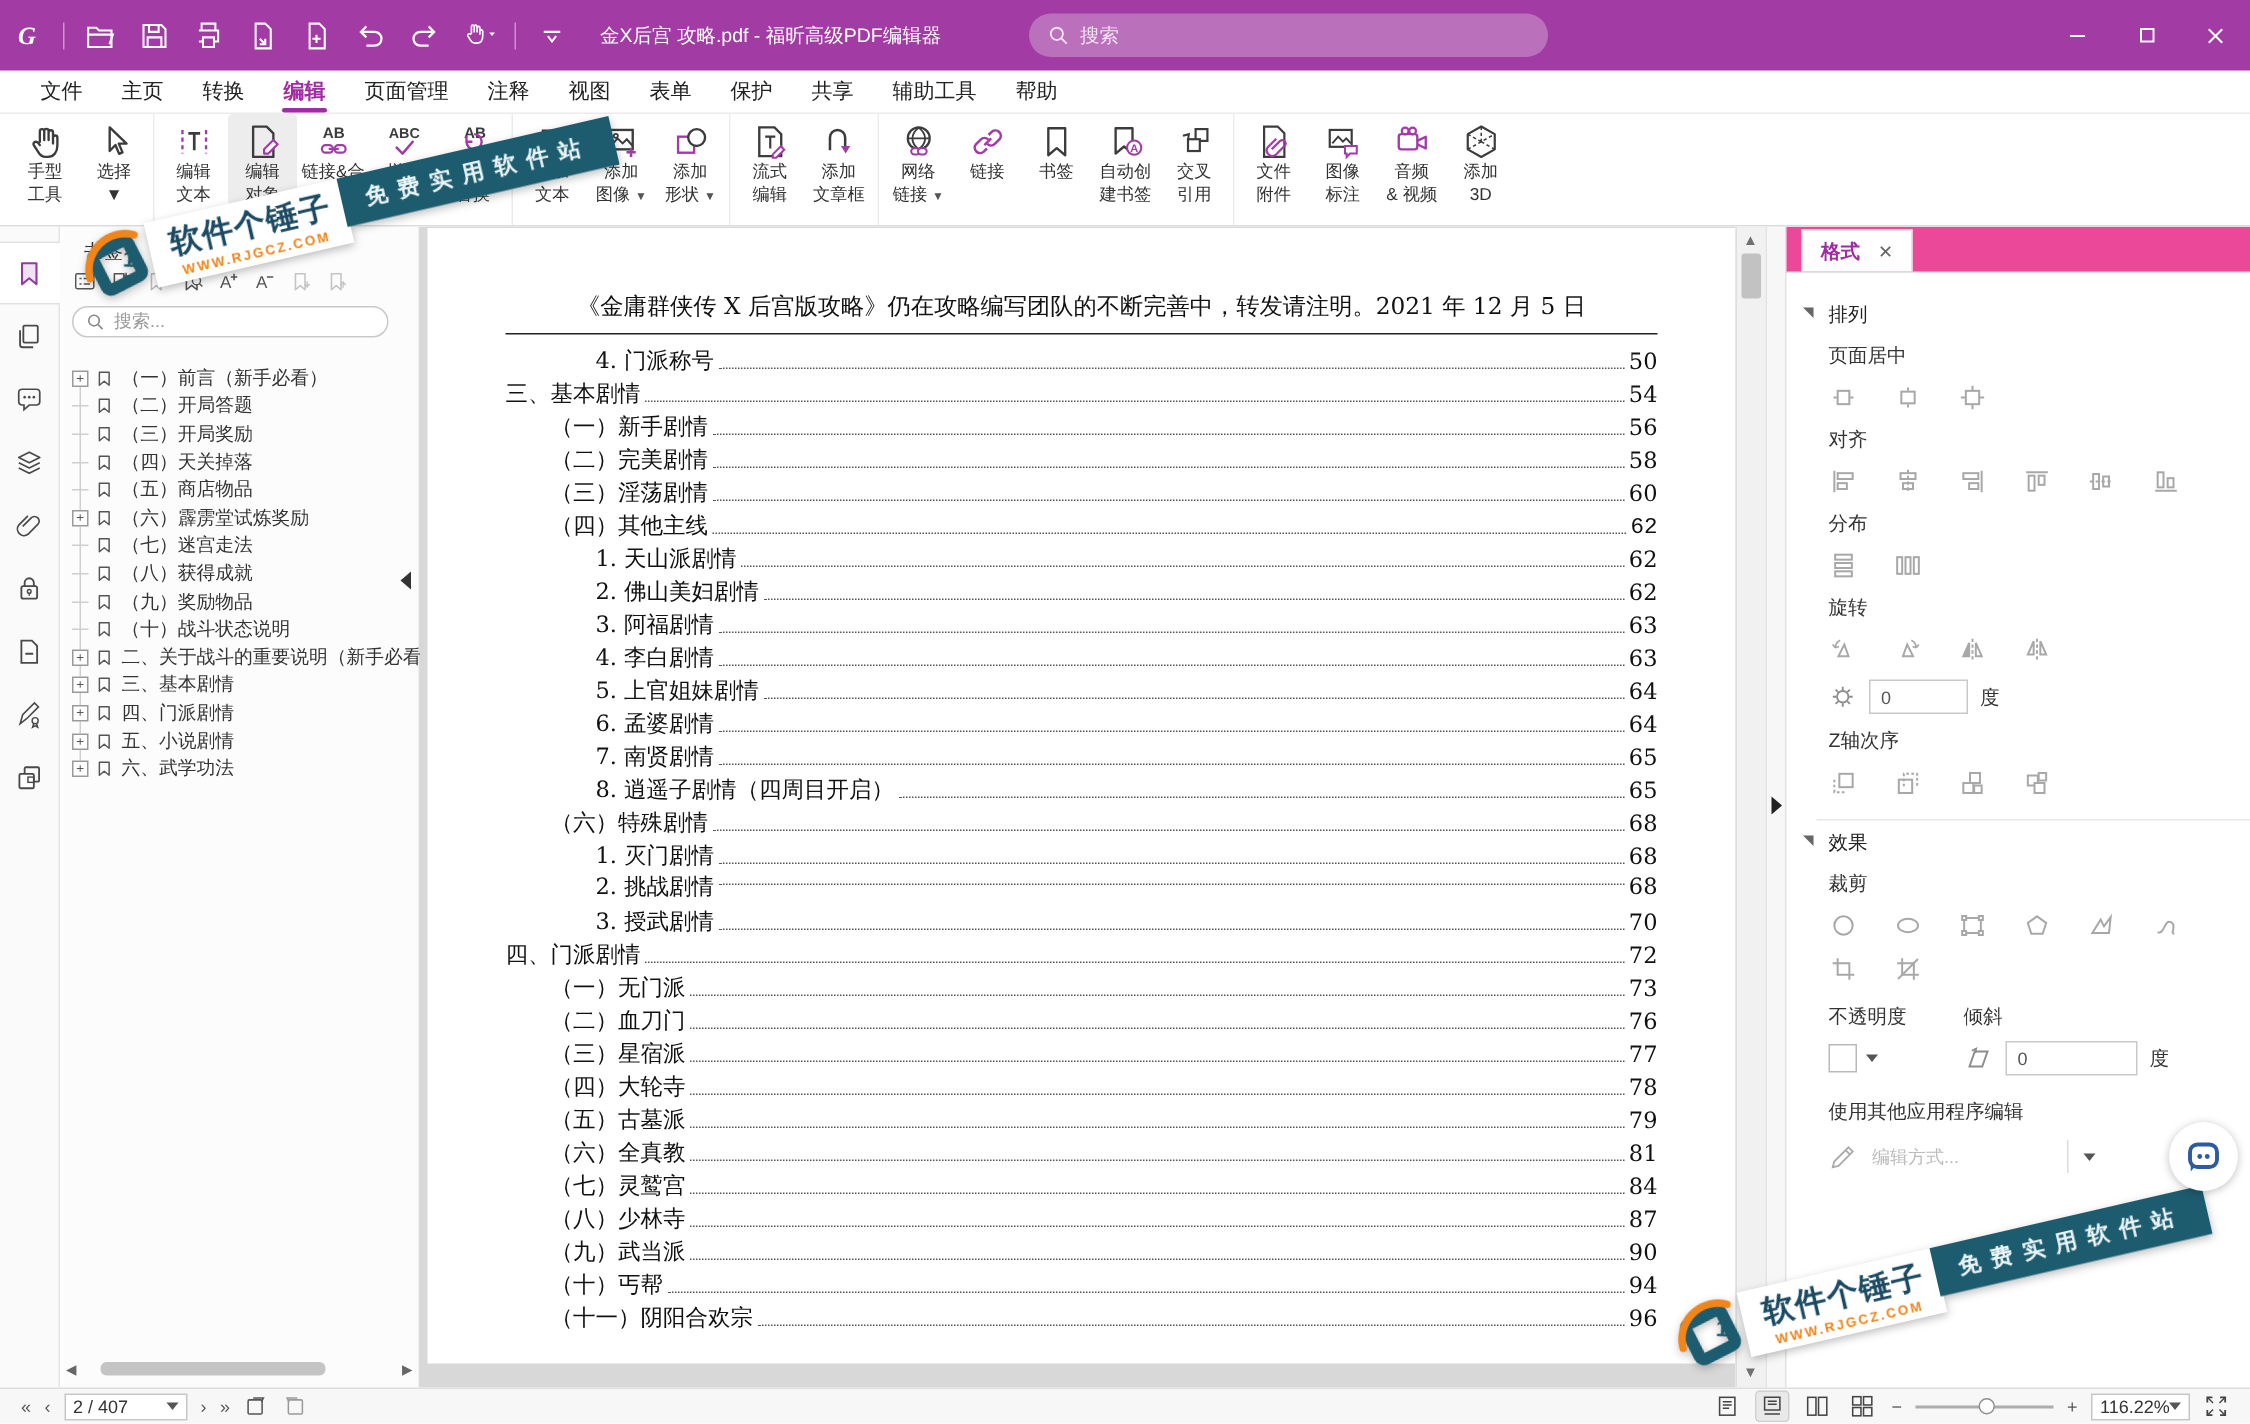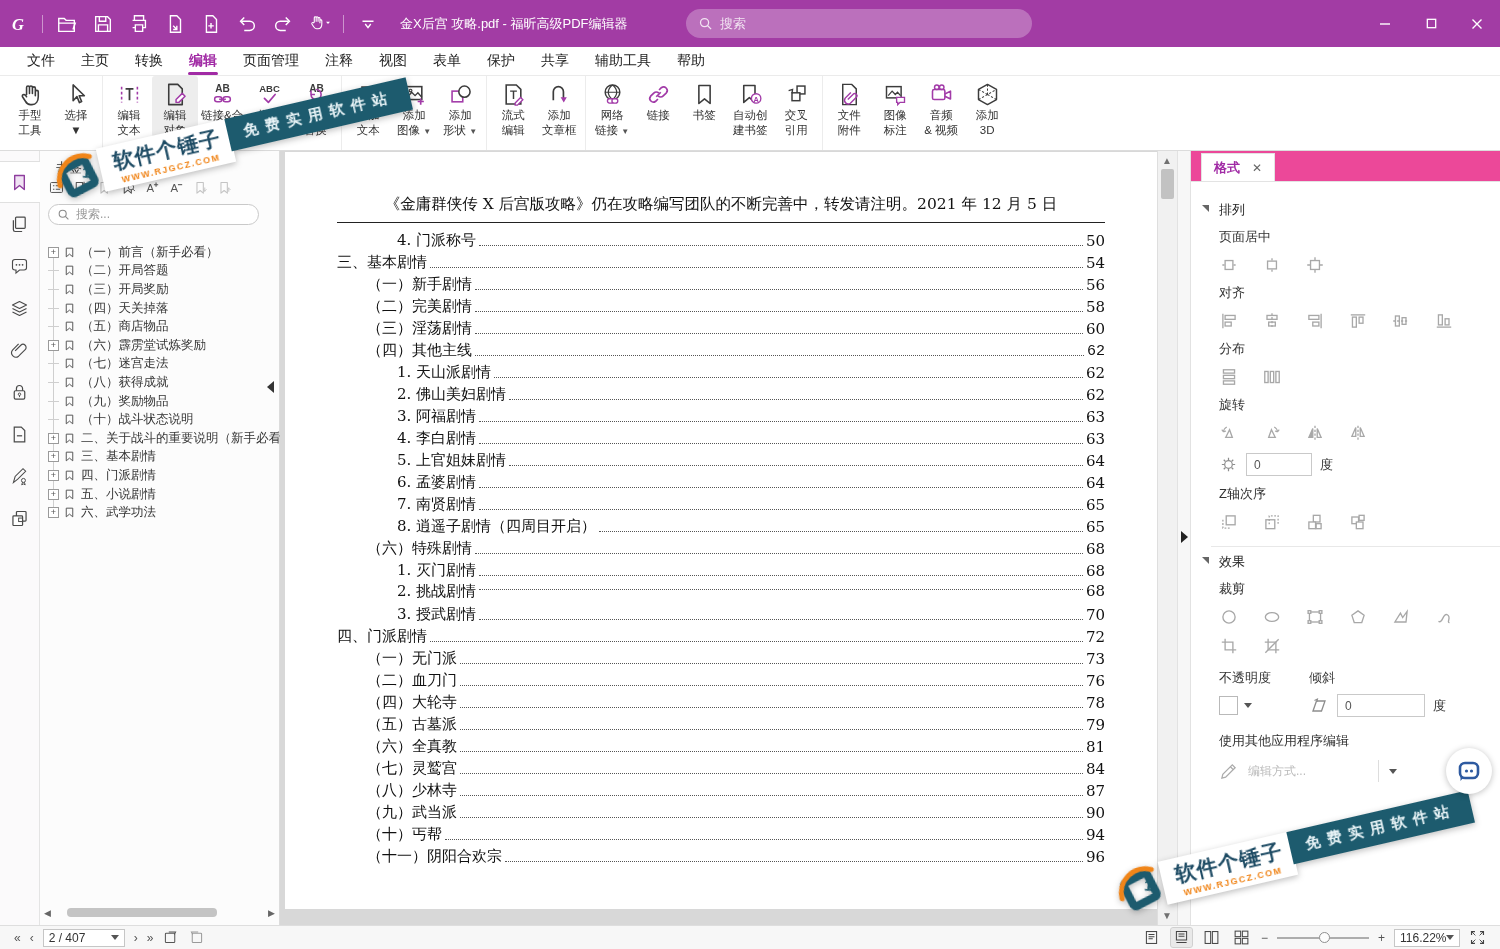--- a/index.html
+++ b/index.html
@@ -811,20 +811,25 @@
           </div>
           <div class="tocrow" style="padding-left: 30px;">
             <span class="toct">（一）无门派</span>
             <span class="leader"></span>
             <span class="tocp">73</span>
           </div>
           <div class="tocrow" style="padding-left: 30px;">
             <span class="toct">（二）血刀门</span>
             <span class="leader"></span>
             <span class="tocp">76</span>
+          </div>
+          <div class="tocrow" style="padding-left: 30px;">
+            <span class="toct">（三）星宿派</span>
+            <span class="leader"></span>
+            <span class="tocp">77</span>
           </div>
           <div class="tocrow" style="padding-left: 30px;">
             <span class="toct">（四）大轮寺</span>
             <span class="leader"></span>
             <span class="tocp">78</span>
           </div>
           <div class="tocrow" style="padding-left: 30px;">
             <span class="toct">（五）古墓派</span>
             <span class="leader"></span>
             <span class="tocp">79</span>

